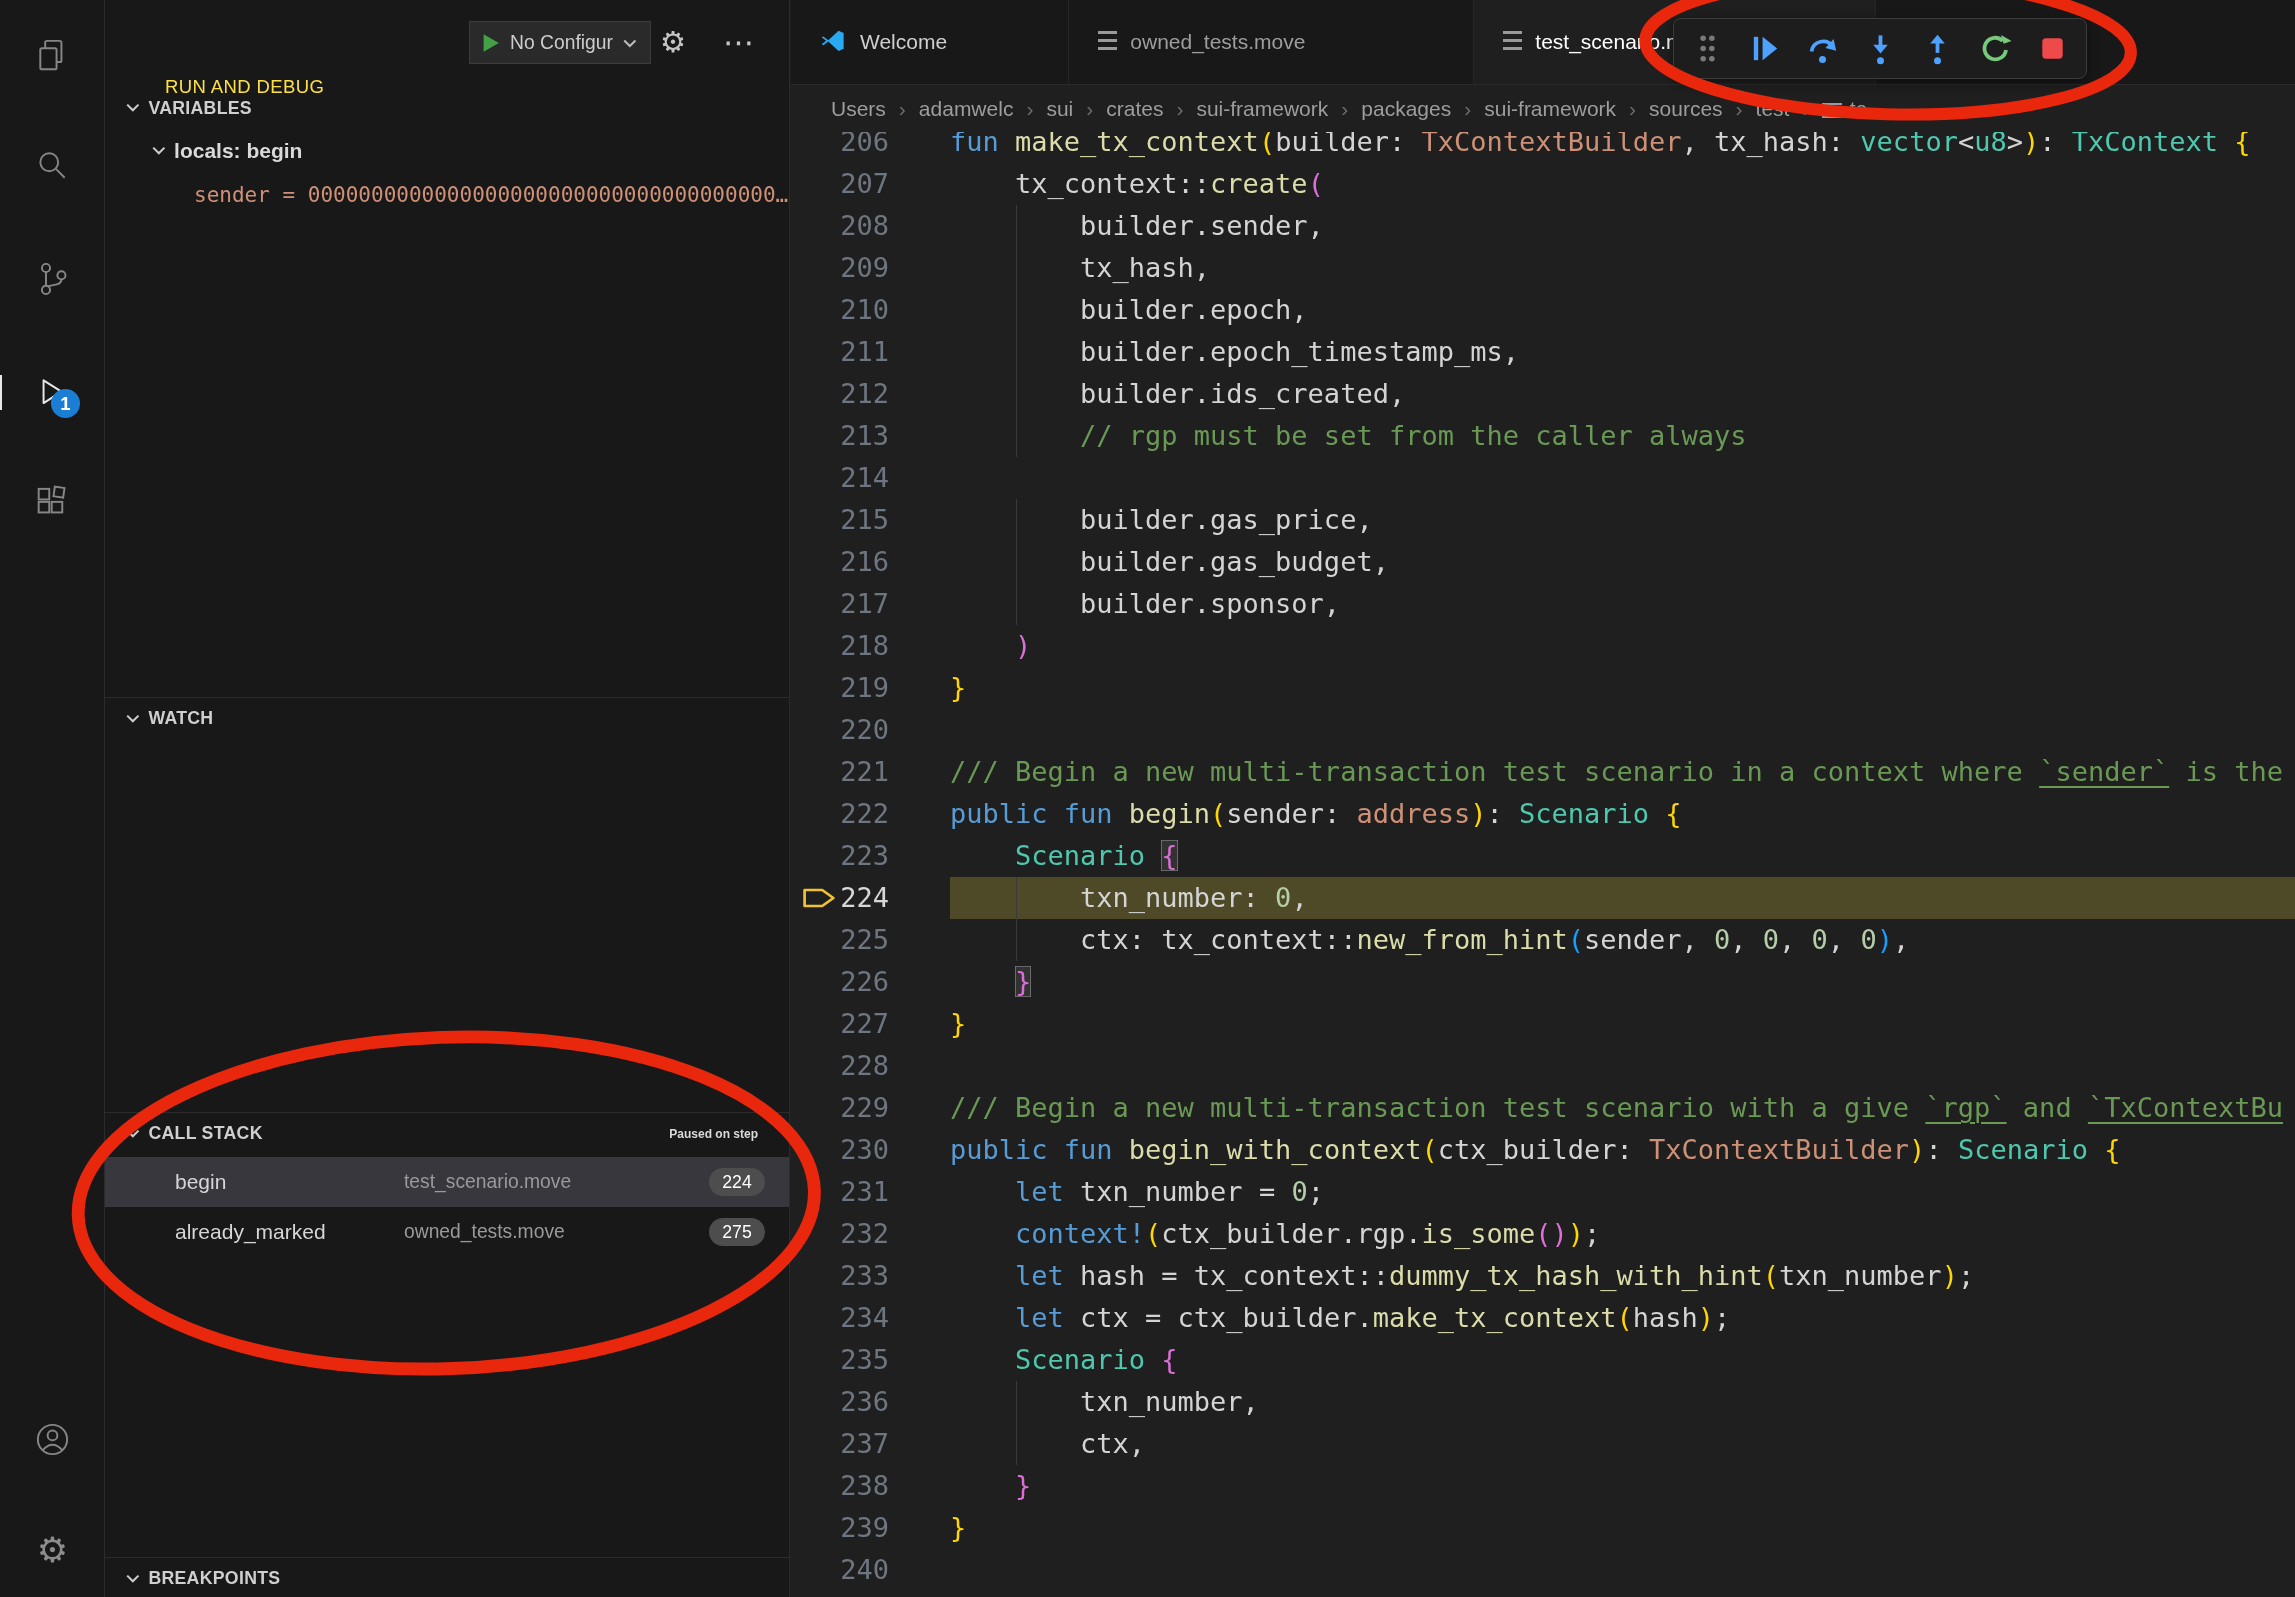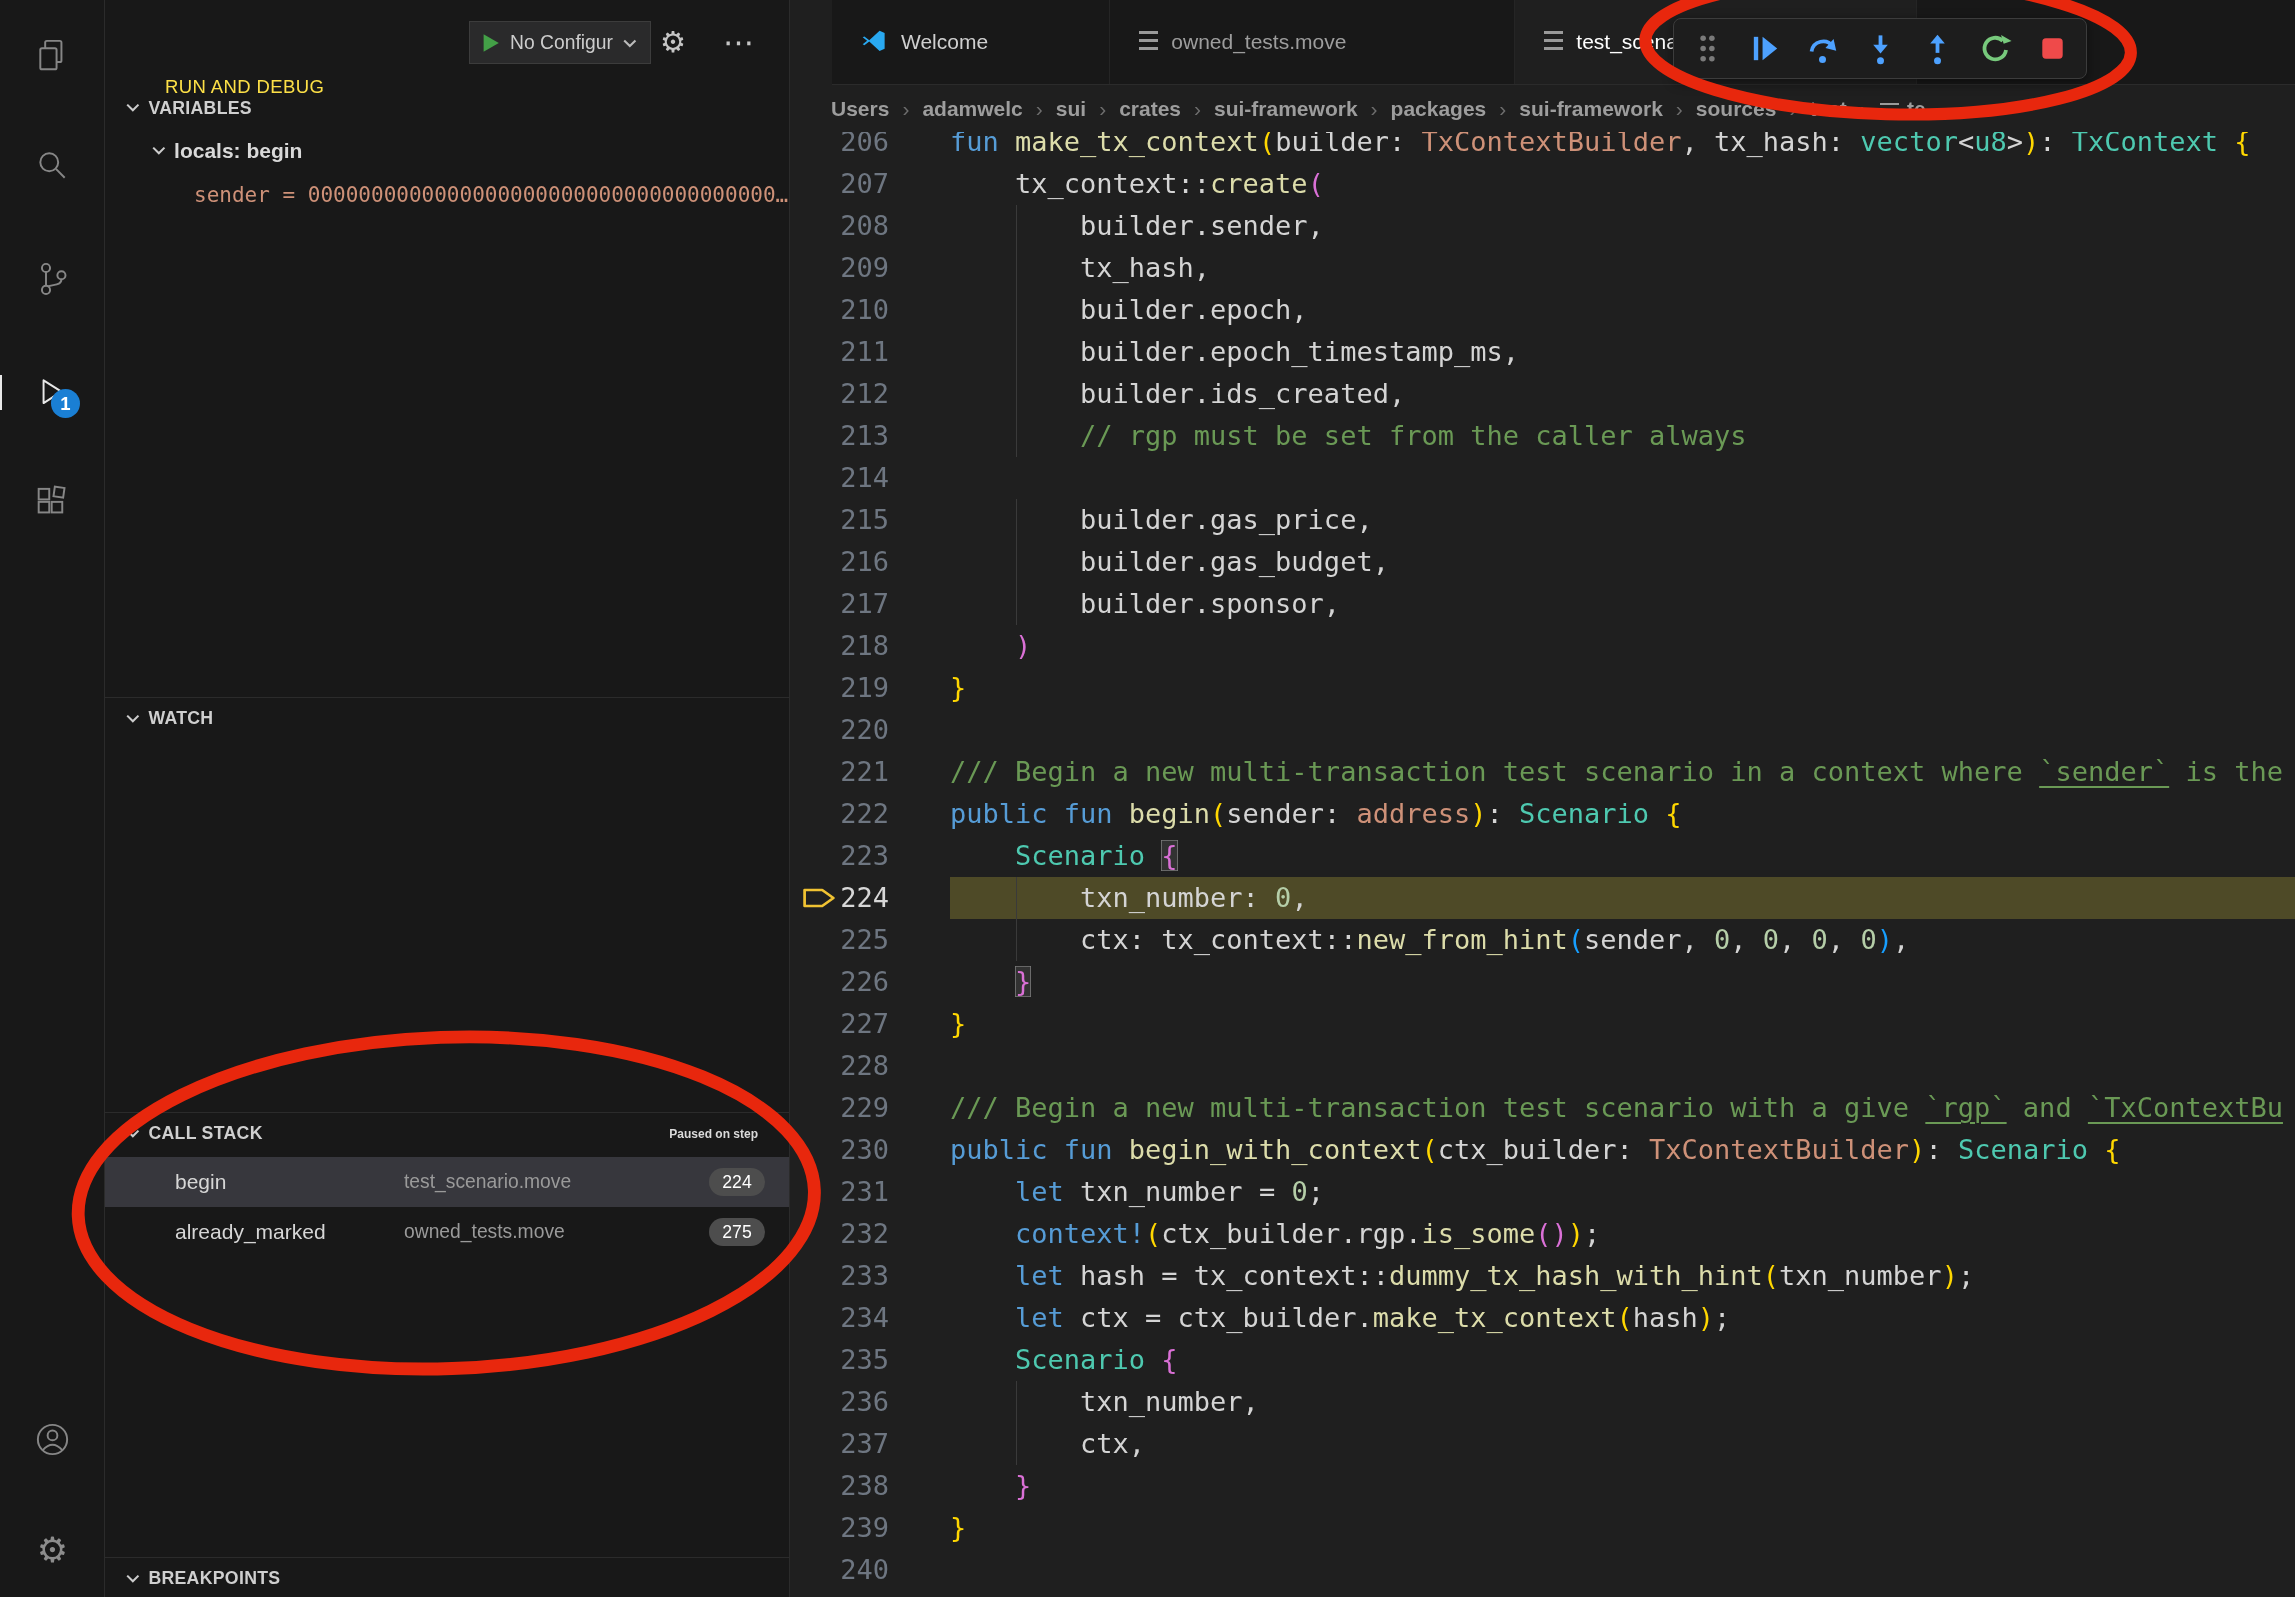--- a/index.html
+++ b/index.html
@@ -36,30 +36,30 @@
   .cs-status { position:absolute; right:31px; font-size:12px; font-weight:bold; color:#dadada; letter-spacing:0; }
   .frames { position:absolute; left:0; right:0; top:1157px; }
   .frame-row { height:50px; display:flex; align-items:center; padding-left:70px; padding-right:24px; }
   .frame-row.selected { background:#37373d; }
   .frame-name { flex:0 0 229px; color:#d6d6d6; font-size:21px; white-space:nowrap; }
   .frame-file { flex:1; color:#9a9a9a; font-size:19.3px; white-space:nowrap; overflow:hidden; }
   .frame-badge { background:#4d4d4d; color:#ffffff; font-size:17.7px; border-radius:16px; padding:3.2px 13px; min-width:56px; text-align:center; }
 
   
   .editor { position:absolute; left:791px; top:0; right:0; bottom:0; background:#1f1f1f; overflow:hidden; }
-  .tabbar { position:absolute; top:0; left:0; right:0; height:85px; background:#181818; border-bottom:0.8px solid #2b2b2b; display:flex; z-index:3;margin-left:41px; }
+  .tabbar { position:absolute; top:0; left:0; right:0; height:85px; background:#181818; border-bottom:0.8px solid #2b2b2b; display:flex; z-index:3; }
   .tab { height:84px; display:flex; align-items:center; gap:13px; padding:0 29px; border-right:0.8px solid #252525; font-size:21px; color:#9d9d9d; background:#181818; white-space:nowrap; overflow:hidden; }
   .tab.first { color:#cfcfcf; }
   .tab.active { background:#1f1f1f; color:#ffffff; }
   .tab .vslogo { width:27px; height:27px; flex:0 0 27px; }
   .mini-doc { display:inline-block; width:19.3px; height:22.5px; background:repeating-linear-gradient(#9a9a9a 0 3.2px, transparent 3.2px 8px); flex:0 0 19.3px; }
   .mini-doc.small { width:16px; height:17.7px; background:repeating-linear-gradient(#9a9a9a 0 2.4px, transparent 2.4px 6.4px); margin-right:8px; }
 
   .breadcrumbs { position:absolute; top:85px; left:0; right:0; height:47px; background:#1f1f1f; display:flex; align-items:center; padding-left:40px; font-size:21px; color:#9d9d9d; white-space:nowrap; overflow:hidden; z-index:2; }
-  .crumb { flex:0 0 auto; display:flex; align-items:flex-end;font-weight:bold; }
+  .crumb { flex:0 0 auto; display:flex; align-items:flex-end; }
   .crumb-sep { color:#6e6e6e; margin:0 13px; flex:0 0 auto; }
 
   .code-area { position:absolute; top:121px; left:0; right:0; z-index:1; }
   .crow { display:flex; height:42px; position:relative; font-family:"DejaVu Sans Mono", monospace; font-size:27px; line-height:42px; white-space:pre; }
   .ln { flex:0 0 159px; text-align:right; padding-right:61px; color:#6e7681; }
   .crow.hl .ln { color:#d7d7d7; }
   .lc { flex:1 1 auto; position:relative; color:var(--tx,#d4d4d4); overflow:hidden; }
   .crow.hl .lc { background:var(--current-line-bg,#4e4a27); }
   .guide { position:absolute; top:0; bottom:0; width:0.8px; background:#3a3a3a; }
   .stackmarker { position:absolute; left:11.3px; top:8.8px; width:34px; height:24px; }

